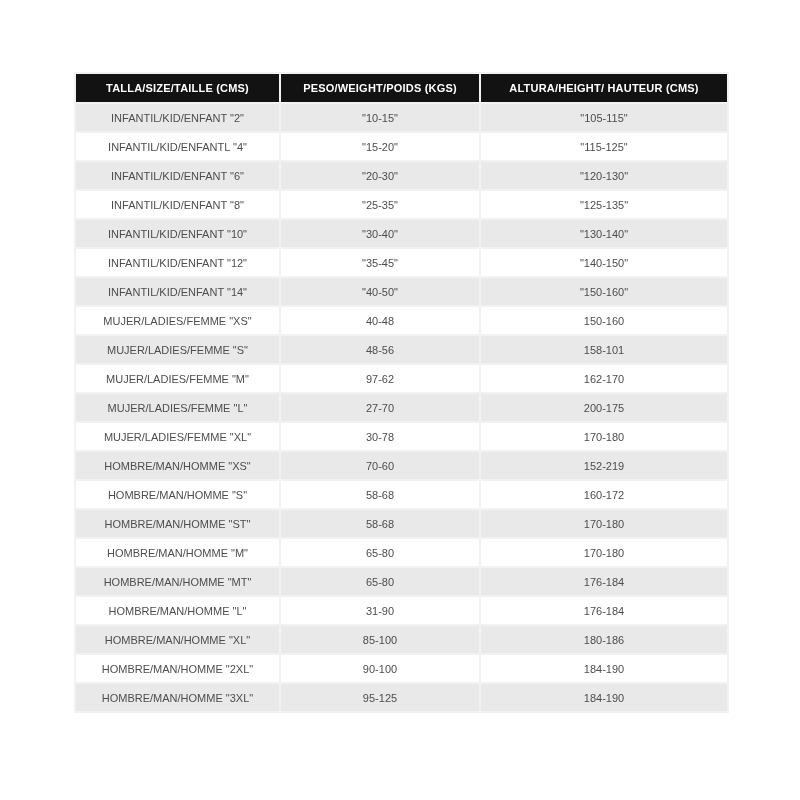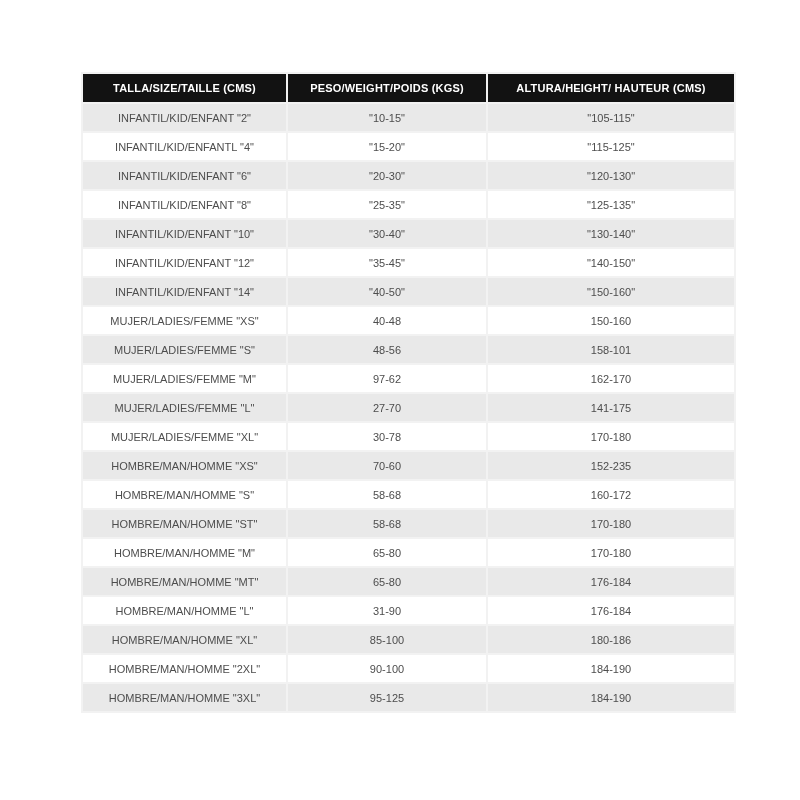--- a/index.html
+++ b/index.html
@@ -9,21 +9,21 @@
       font-family: "Liberation Sans", sans-serif;
     }
     .page {
       position: relative;
       width: 800px; height: 800px;
       background: var(--page-bg, #ffffff);
       overflow: hidden;
     }
     table.size-chart {
       position: absolute;
-      left: 81px; top: 72px;
+      left: 74px; top: 72px;
       width: 655px;
       border-collapse: separate;
       border-spacing: 2px;
       background: var(--grid, #f2f2f2);
       table-layout: fixed;
     }
     table.size-chart th {
       background: var(--header-bg, #121212);
       color: var(--header-text, #ffffff);
       font-size: 11px;
@@ -115,31 +115,31 @@
           <td>158-101</td>
         </tr>
         <tr>
           <td>MUJER/LADIES/FEMME "M"</td>
           <td>97-62</td>
           <td>162-170</td>
         </tr>
         <tr>
           <td>MUJER/LADIES/FEMME "L"</td>
           <td>27-70</td>
-          <td>141-175</td>
+          <td>200-175</td>
         </tr>
         <tr>
           <td>MUJER/LADIES/FEMME "XL"</td>
           <td>30-78</td>
           <td>170-180</td>
         </tr>
         <tr>
           <td>HOMBRE/MAN/HOMME "XS"</td>
           <td>70-60</td>
-          <td>152-235</td>
+          <td>152-219</td>
         </tr>
         <tr>
           <td>HOMBRE/MAN/HOMME "S"</td>
           <td>58-68</td>
           <td>160-172</td>
         </tr>
         <tr>
           <td>HOMBRE/MAN/HOMME "ST"</td>
           <td>58-68</td>
           <td>170-180</td>

